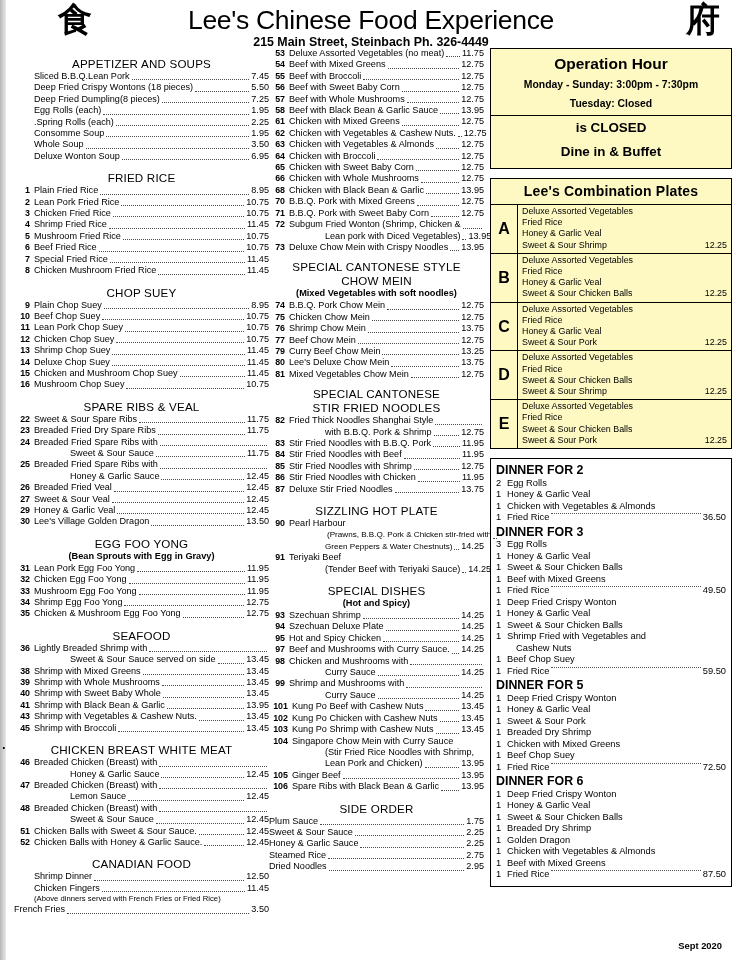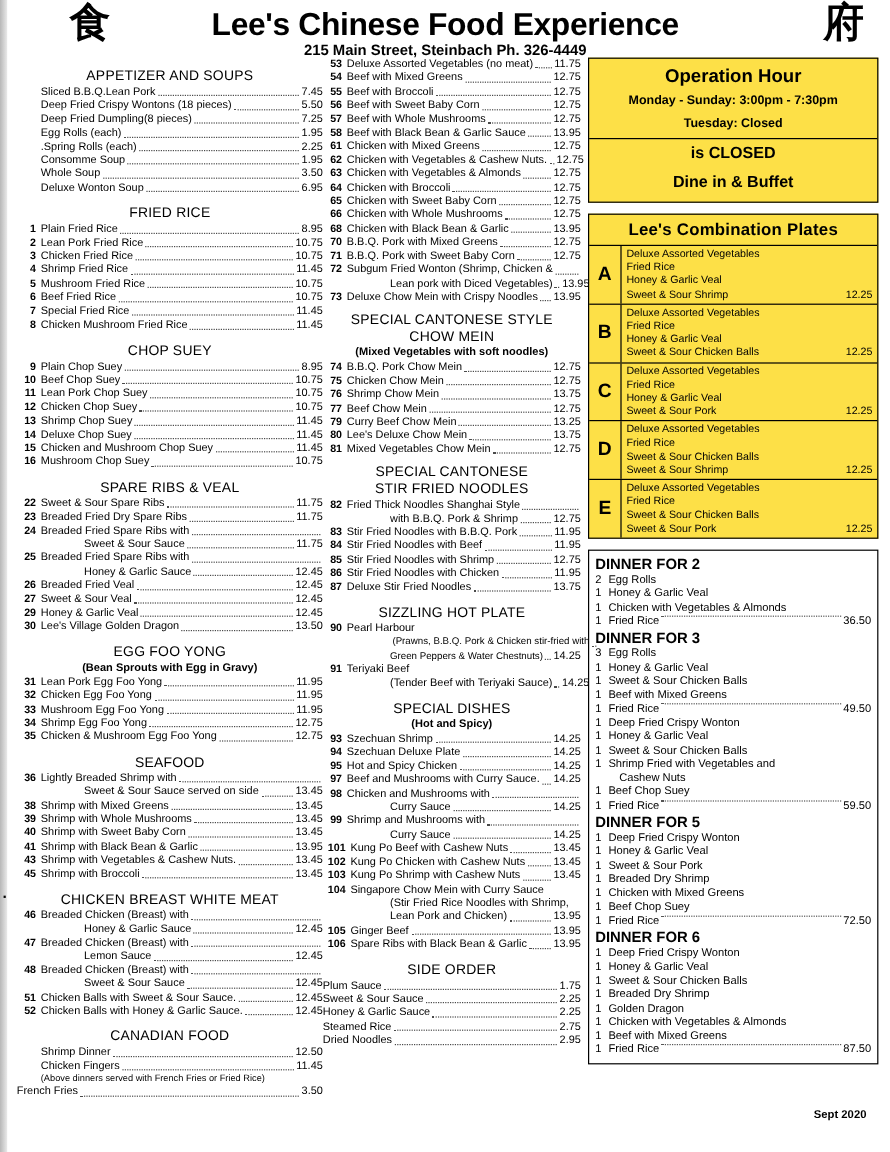--- a/index.html
+++ b/index.html
@@ -17,21 +17,21 @@
   
   .hdr{position:relative;height:44px;padding-top:4px;}
   .glyph{
     position:absolute;top:2px;font-size:34px;line-height:34px;font-weight:bold;
     font-family:"DejaVu Sans",sans-serif;
   }
   .glyph.left{left:58px;}
   .glyph.right{right:22px;}
   .hdr-center{text-align:center;}
   .rest-name{
-    font-size:26.5px;font-weight:bold;letter-spacing:-.3px;line-height:28px;
+    font-size:26.5px;font-weight:normal;letter-spacing:-.3px;line-height:28px;
     margin:0;padding-top:2px;
   }
   .rest-addr{font-size:12.4px;font-weight:bold;line-height:14px;margin:1px 0 0;}
   
   .cols{display:flex;align-items:flex-start;padding:0 10px 0 14px;}
   .col-left{width:255px;flex:0 0 255px;}
   .col-mid{width:215px;flex:0 0 215px;margin-left:0;}
   .col-right{flex:1 1 auto;margin-left:6px;}
   
   .sec-title{
@@ -58,21 +58,21 @@
   }
   li .pr{flex:0 0 auto;text-align:right;font-size:9.1px;}
   li.cont{padding-left:0;}
   li.cont .nm{padding-left:36px;}
   .note{font-size:7.7px;line-height:10px;padding-left:20px;}
   .bullet-dot{position:relative;}
   .bullet-dot:before{
     content:"\00b7";position:absolute;left:-12px;top:-2px;font-weight:bold;font-size:13px;
   }
   
-  .box{border:1.6px solid #000;margin-bottom:9px;background:#fde047;}
+  .box{border:1.6px solid #000;margin-bottom:9px;background:#fef9c3;}
   .box-inner-sep{border-top:1.6px solid #000;}
   .op-title{
     text-align:center;font-size:15.5px;font-weight:bold;line-height:18px;
     padding:6px 0 4px;
   }
   .op-line{
     text-align:center;font-size:10.4px;font-weight:bold;line-height:13px;padding:1px 0 5px;
   }
   .op-big{
     text-align:center;font-size:13.4px;font-weight:bold;line-height:16px;padding:4px 0;
@@ -100,21 +100,21 @@
   .dinner-line .q{flex:0 0 11px;}
   .dinner-line .t{flex:0 0 auto;}
   .dinner-line .dots{
     flex:1 1 auto;min-width:4px;margin:0 2px 3px;border-bottom:1px dotted #555;height:1px;
   }
   .dinner-line .pr{flex:0 0 auto;}
   .dinner-line.sub .t{padding-left:20px;}
   .dinner-line.sub .q{flex-basis:0;}
   
   .footer{
-    position:absolute;right:20px;bottom:26px;font-size:9.4px;font-weight:bold;
+    position:absolute;right:20px;bottom:9px;font-size:9.4px;font-weight:bold;
   }
   ul.items li.side .num{flex-basis:0;padding-right:0;}
 </style>
 </head>
 <body>
 
 <div class="page">
 
   <div class="hdr">
     <div class="glyph left">食</div>
@@ -399,21 +399,21 @@
             <span class="pr">13.45</span>
           </li>
           <li>
             <span class="num">39</span>
             <span class="nm">Shrimp with Whole Mushrooms</span>
             <span class="dots"></span>
             <span class="pr">13.45</span>
           </li>
           <li>
             <span class="num">40</span>
-            <span class="nm">Shrimp with Sweet Baby Corn</span>
+            <span class="nm">Shrimp with Sweet Baby Whole</span>
             <span class="dots"></span>
             <span class="pr">13.45</span>
           </li>
           <li>
             <span class="num">41</span>
             <span class="nm">Shrimp with Black Bean &amp; Garlic</span>
             <span class="dots"></span>
             <span class="pr">13.95</span>
           </li>
           <li>

